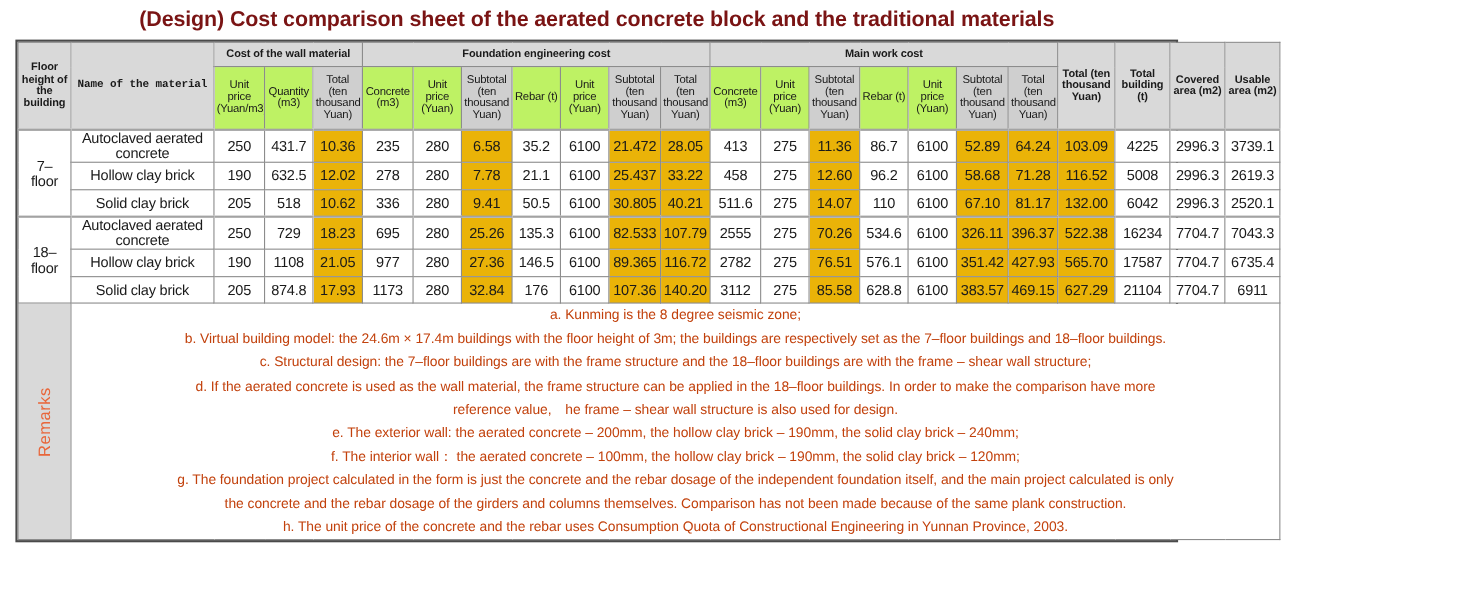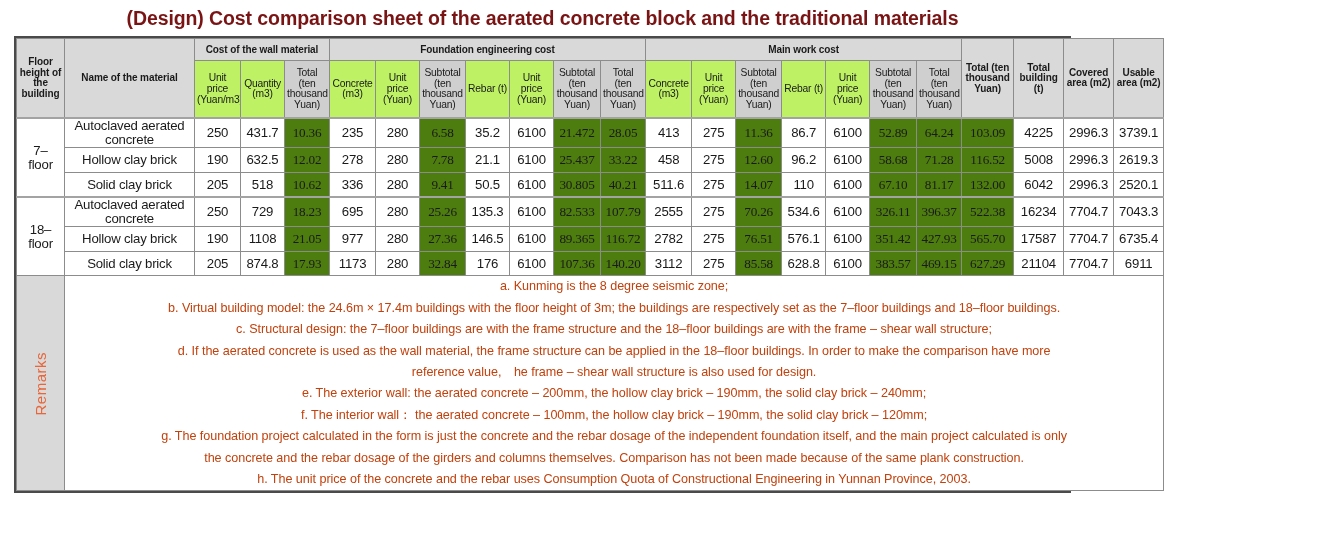--- a/index.html
+++ b/index.html
@@ -84,30 +84,31 @@
     font-weight: normal;
     padding-left: 4px;
     line-height: 1.18;
     letter-spacing: -0.2px;
   }
   th.name-h {
     background: #d9d9d9;
     font-size: 14.5px;
     font-weight: bold;
     line-height: 1.2;
+    font-family: Liberation Mono, monospace;
   }
 
   
   tr.data td {
     height: 23.5px;
     font-size: 13.2px;
     background: #ffffff;
     letter-spacing: -0.2px;
   }
-  tr.data td.shade { background: #4d7c0f; font-family: Liberation Serif, serif; }
+  tr.data td.shade { background: #eab308; }
   td.floor-cell {
     background: #d9d9d9;
     font-size: 13px;
     line-height: 1.25;
   }
   td.matname {
     font-size: 12.6px;
     line-height: 1.0;
     letter-spacing: -0.1px;
   }

